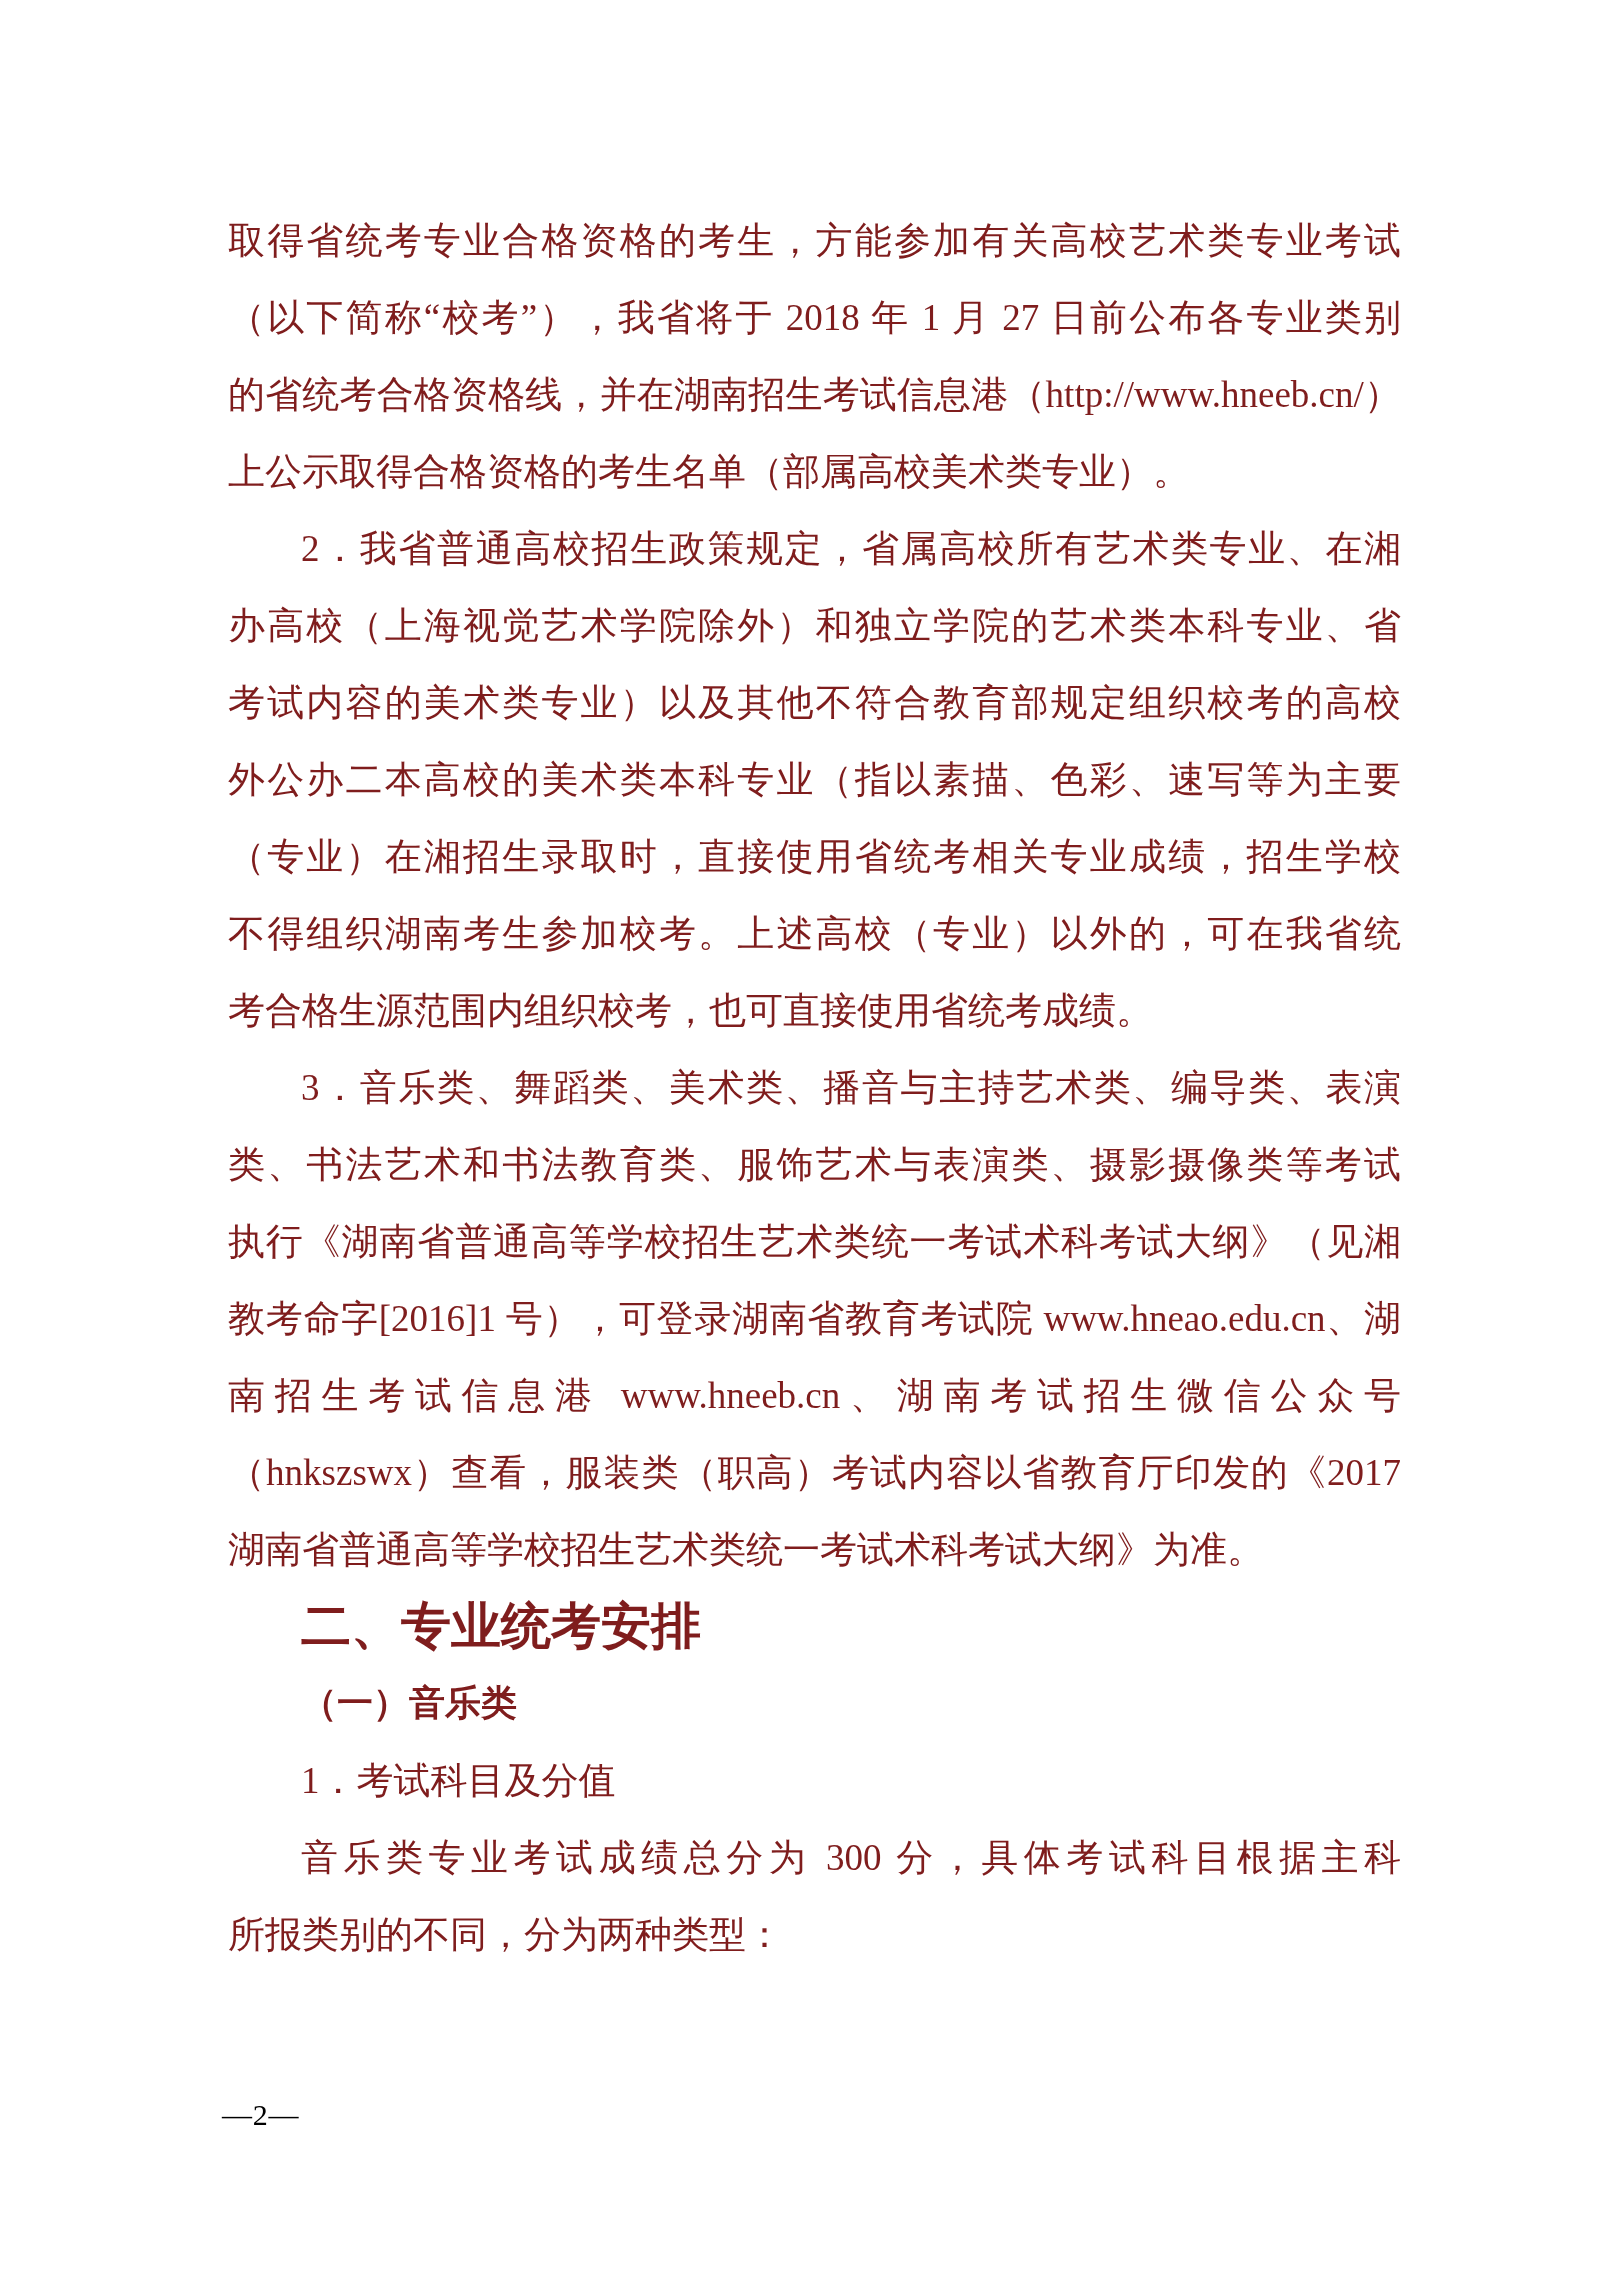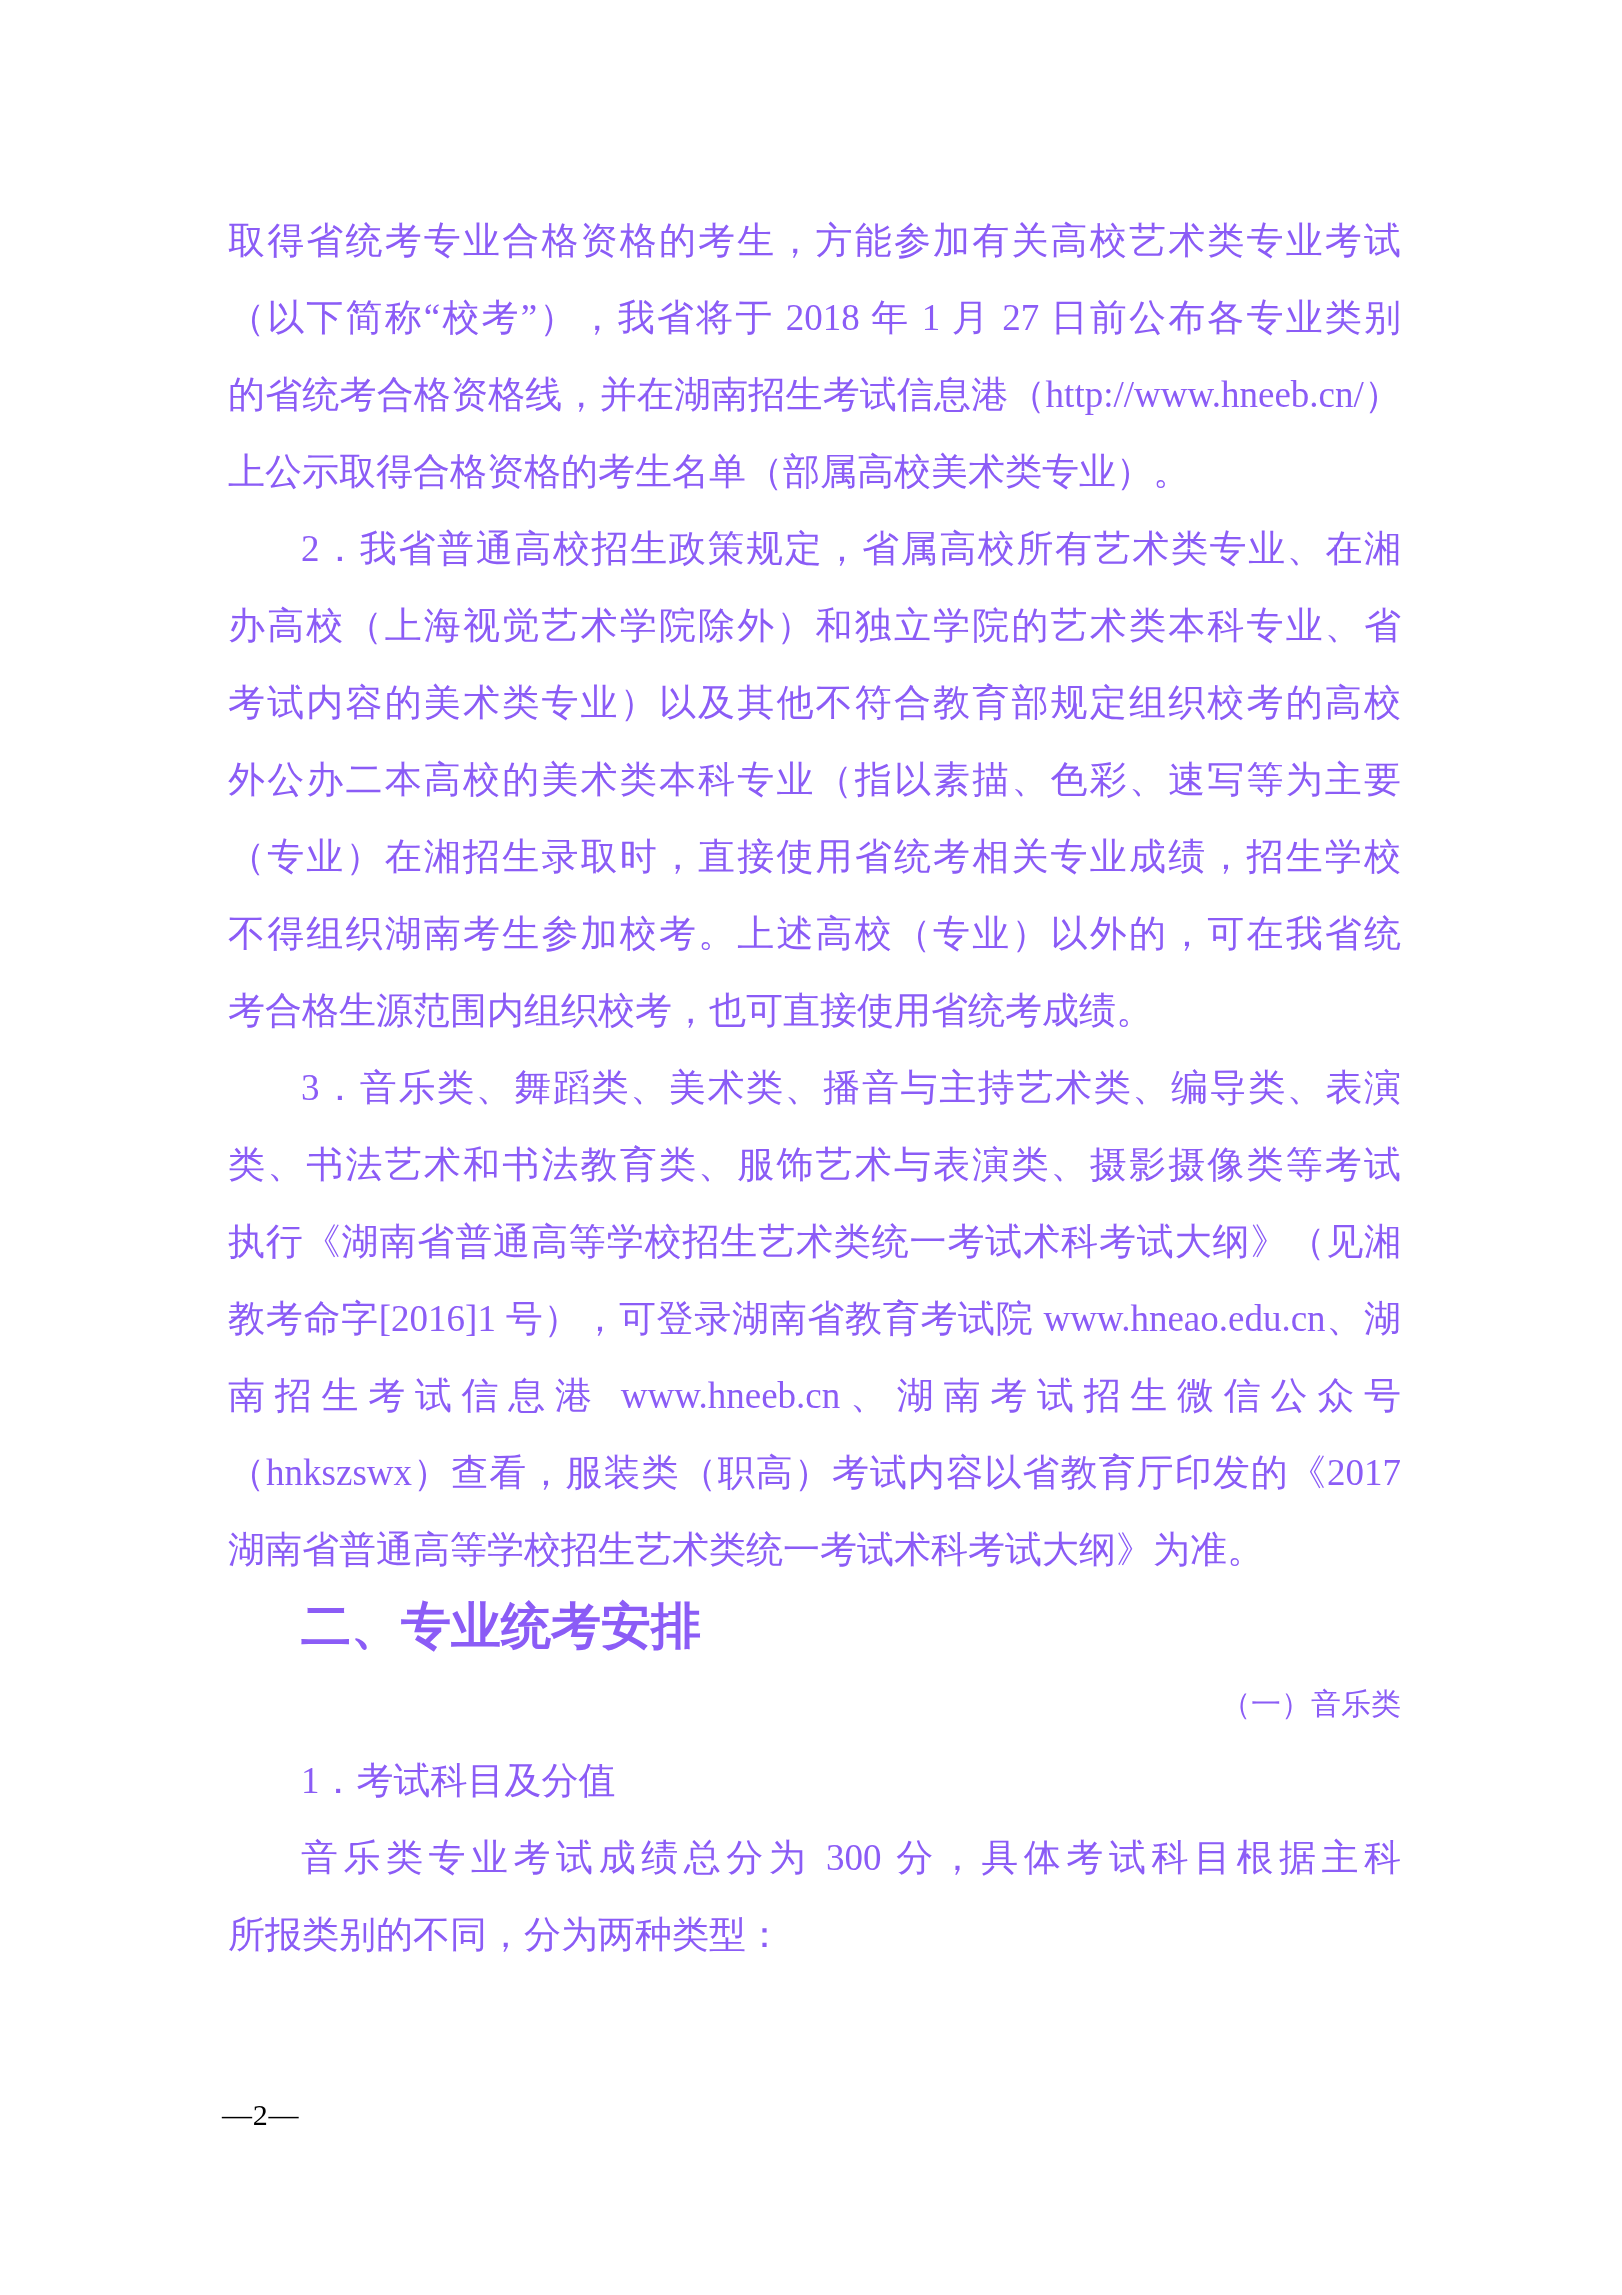--- a/index.html
+++ b/index.html
@@ -16,42 +16,41 @@
     position: absolute;
     left: 228px;
     top: 202px;
     width: 1173px;
   }
   .line {
     height: 77px;
     line-height: 77px;
     font-size: 37px;
     font-family: "Liberation Serif", "DejaVu Serif", serif;
-    color: #8b5cf6;
+    color: #7f1d1d;
     text-align: justify;
     text-align-last: justify;
     overflow: visible;
   }
   .line.short {
     text-align: left;
     text-align-last: auto;
   }
   .line.indent {
     padding-left: 73px;
   }
   .line.heading-sans {
     font-family: "Liberation Sans", "DejaVu Sans", sans-serif;
     font-weight: bold;
     font-size: 50px;
   }
   .line.heading-serif {
     font-family: "Liberation Serif", "DejaVu Serif", serif;
-    font-weight: normal;
-    font-size: 30px;
-    text-align: right;
+    font-weight: bold;
+    font-size: 36px;
   }
   .pageno {
     position: absolute;
     left: 222px;
     top: 2097px;
     height: 35px;
     line-height: 35px;
     font-size: 30px;
     font-family: "Liberation Serif", "DejaVu Serif", serif;
     color: #000;

